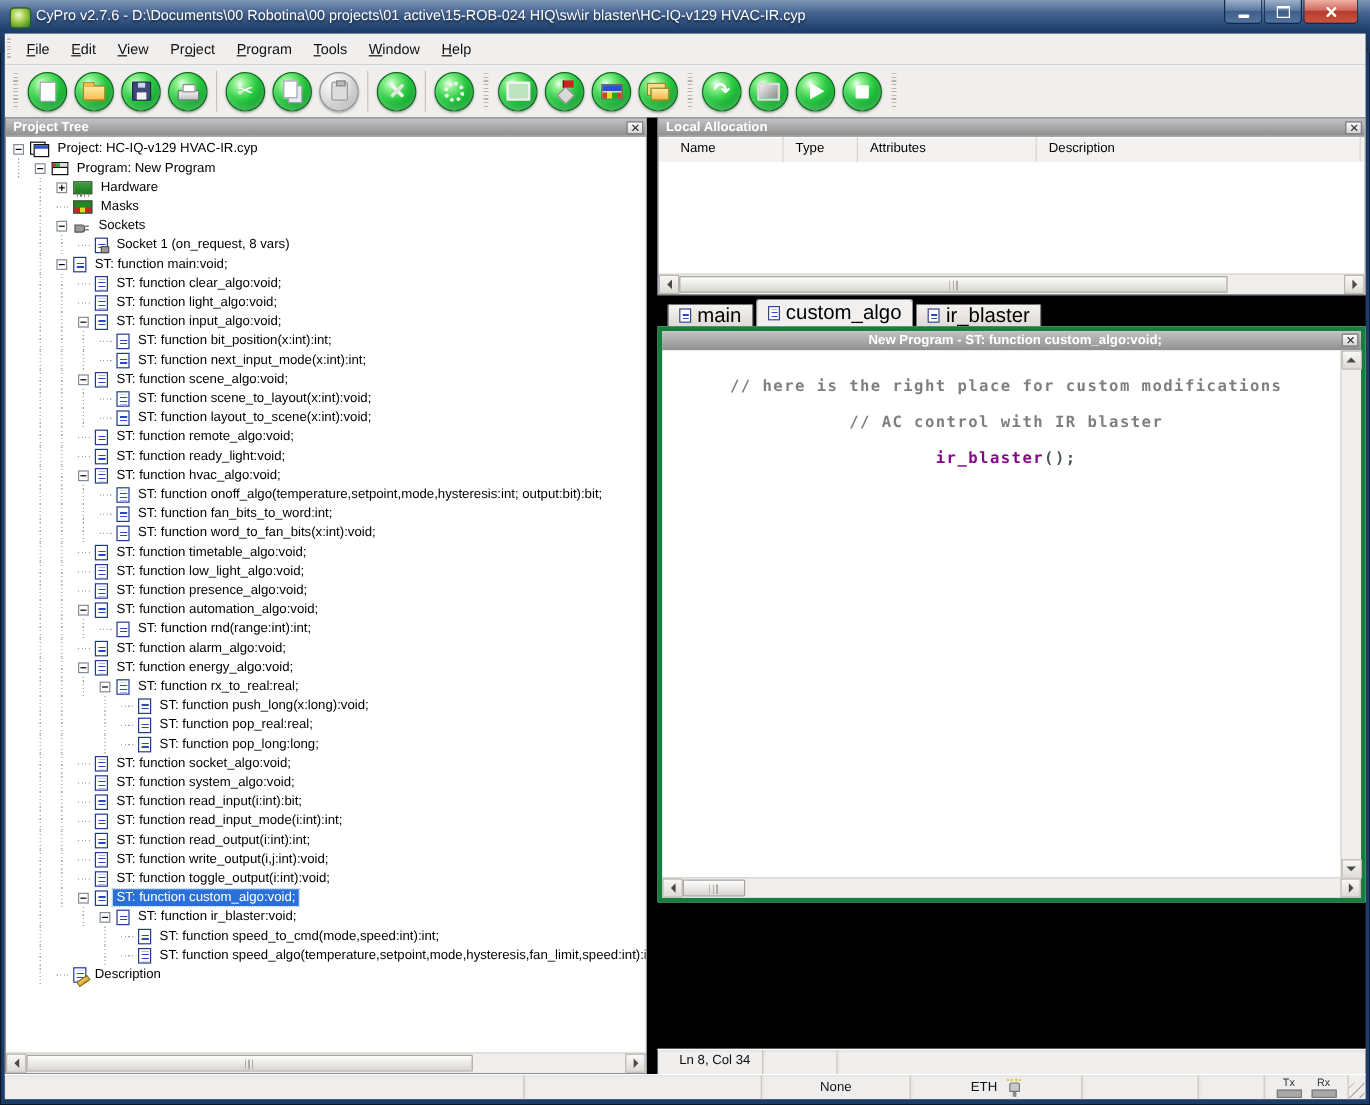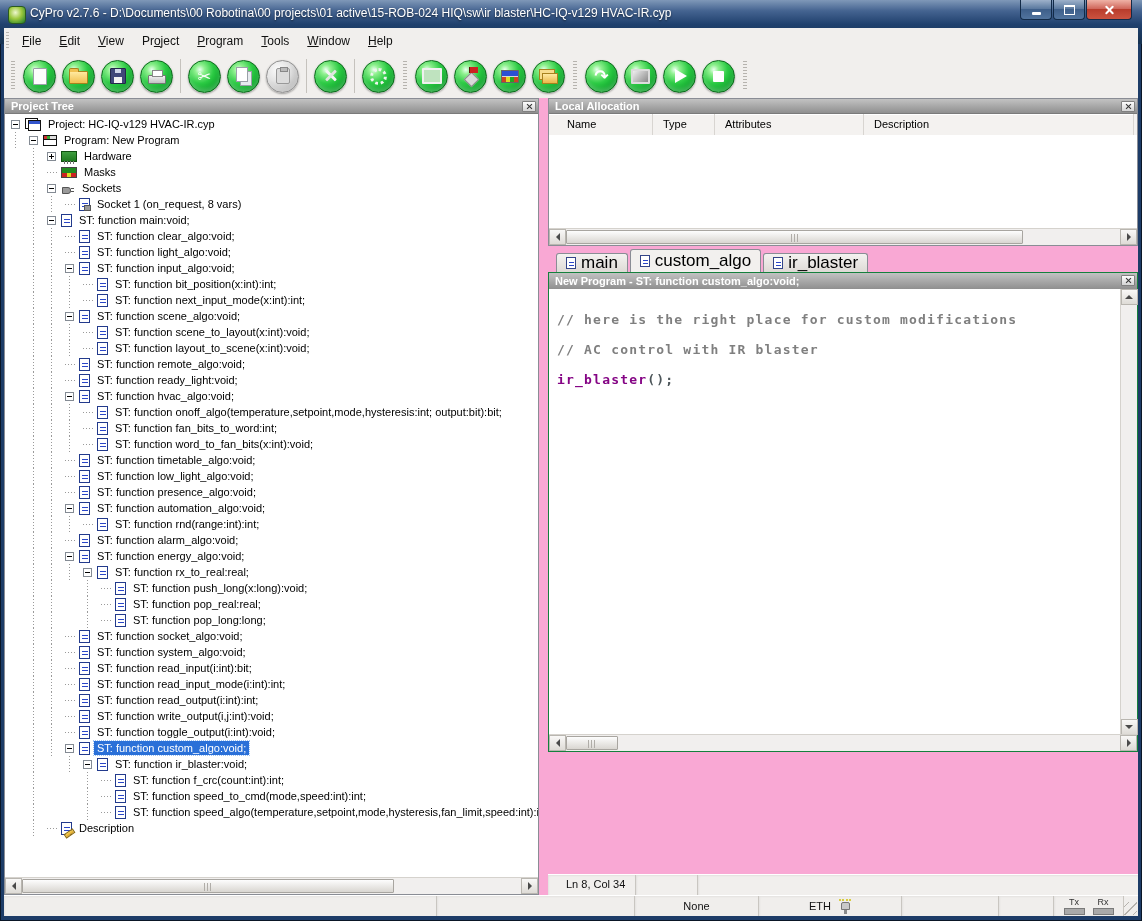--- a/index.html
+++ b/index.html
@@ -68,21 +68,21 @@
   .g-bars{width:16px;height:11px;border:1px solid #666;background:linear-gradient(#2a4fd4 0 5px,#d8d8d8 5px 6px,#fff 6px);}
   .g-bars::after{content:"";position:absolute;left:0;right:0;bottom:0;height:5px;
     background:repeating-linear-gradient(90deg,#cc4422 0 4px,#dddd22 4px 8px,#22aa22 8px 12px);}
   .g-folders{width:14px;height:9px;background:linear-gradient(#ffe9a0,#e8b84a);border:1px solid #a8821e;margin:4px 0 0 3px;
     box-shadow:-3px -4px 0 -1px #f7dd8e,-3px -4px 0 0 #a8821e;}
   .g-arrow::before{content:"\21B7";color:#fff;font-size:17px;font-weight:bold;font-family:"DejaVu Sans",sans-serif;}
   .g-display{width:15px;height:11px;background:linear-gradient(135deg,#efefef,#8a8a8a);border:2px solid #dcdcdc;border-radius:1px;}
   .g-play{width:0;height:0;border-left:12px solid #fff;border-top:7px solid transparent;border-bottom:7px solid transparent;margin-left:3px;}
   .g-stop{width:11px;height:11px;background:#fff;border-radius:1px;}
   
-  .work{position:absolute;top:98px;left:4px;right:4px;height:797px;background:#f9a8d4;}
+  .work{position:absolute;top:98px;left:4px;right:4px;height:797px;background:#000000;}
   .p-header{position:absolute;left:0;right:0;top:0;height:15px;
     background:linear-gradient(#c2c2c2,#8f8f8f);color:#fff;font-weight:bold;font-size:11px;
     line-height:15px;padding-left:6px;box-sizing:border-box;border-bottom:1px solid #7a7a7a;}
   .p-close{position:absolute;right:2px;top:2px;width:14px;height:11px;
     background:linear-gradient(#fdfdfd,#d4d4d4);border:1px solid #808080;border-radius:1px;
     display:flex;align-items:center;justify-content:center;box-sizing:border-box;}
   .xm{position:relative;width:7px;height:7px;}
   .xm::before,.xm::after{content:"";position:absolute;left:0;top:3px;width:7px;height:1px;background:#333;}
   .xm::before{transform:rotate(45deg);} .xm::after{transform:rotate(-45deg);}
   
@@ -150,21 +150,21 @@
   
   .tabstrip{position:absolute;left:0;right:0;top:151px;height:23px;display:flex;align-items:flex-end;padding-left:8px;box-sizing:border-box;}
   .tab{display:flex;align-items:center;gap:5px;height:19px;padding:0 9px;margin-right:2px;font-size:17px;
     background:linear-gradient(#f4f2f0,#dedad5);border:1px solid #8a8d95;border-bottom:none;
     border-radius:3px 3px 0 0;box-sizing:border-box;}
   .tab.active{height:23px;background:#f2f0ee;}
   .doc-ico{width:10px;height:12px;background-color:#fff;border:1px solid #334488;box-sizing:border-box;
     background-image:repeating-linear-gradient(to bottom,transparent 0 2px,#2a46c8 2px 3px);
     background-size:5px 7px;background-position:2px 2px;background-repeat:no-repeat;flex:none;}
   
-  .editor{position:absolute;left:0;right:0;top:174px;height:480px;background:#fff;border:1px solid #15803d;box-sizing:border-box;}
+  .editor{position:absolute;left:0;right:0;top:174px;height:480px;background:#fff;border:4px solid #15803d;box-sizing:border-box;text-align:center;}
   .ed-header{position:absolute;left:0;right:0;top:0;height:16px;
     background:linear-gradient(#c2c2c2,#8f8f8f);color:#fff;font-weight:bold;font-size:11px;
     line-height:16px;padding-left:6px;box-sizing:border-box;}
   .ed-body{position:absolute;left:0;right:0;top:16px;bottom:16px;background:#fff;}
   .code{position:absolute;left:0;top:0;right:17px;bottom:0;padding:23px 0 0 8px;overflow:hidden;
     font-family:"DejaVu Sans Mono",monospace;font-size:13px;font-weight:bold;letter-spacing:1.2px;
     line-height:15px;white-space:pre;}
   .c-cm{color:#7f7f7f;} .c-fn{color:#850585;} .c-pl{color:#4d565a;}
   .vscroll{position:absolute;right:0;top:0;bottom:0;width:17px;background:#f1efee;border-left:1px solid #d5d2cd;
     box-sizing:border-box;display:flex;flex-direction:column;justify-content:space-between;align-items:center;}
@@ -622,30 +622,20 @@
             <span class="tlbl">ST: function custom_algo:void;</span>
           </div>
           <div class="trow">
             <span class="tsp"></span>
             <span class="tsp guide"></span>
             <span class="tsp"></span>
             <span class="tsp guide"></span>
             <span class="twisty minus"></span>
             <span class="ti ti-st"></span>
             <span class="tlbl">ST: function ir_blaster:void;</span>
-          </div>
-          <div class="trow">
-            <span class="tsp"></span>
-            <span class="tsp guide"></span>
-            <span class="tsp"></span>
-            <span class="tsp"></span>
-            <span class="tsp guide"></span>
-            <span class="stub"></span>
-            <span class="ti ti-st"></span>
-            <span class="tlbl">ST: function f_crc(count:int):int;</span>
           </div>
           <div class="trow">
             <span class="tsp"></span>
             <span class="tsp guide"></span>
             <span class="tsp"></span>
             <span class="tsp"></span>
             <span class="tsp guide"></span>
             <span class="stub"></span>
             <span class="ti ti-st"></span>
             <span class="tlbl">ST: function speed_to_cmd(mode,speed:int):int;</span>

